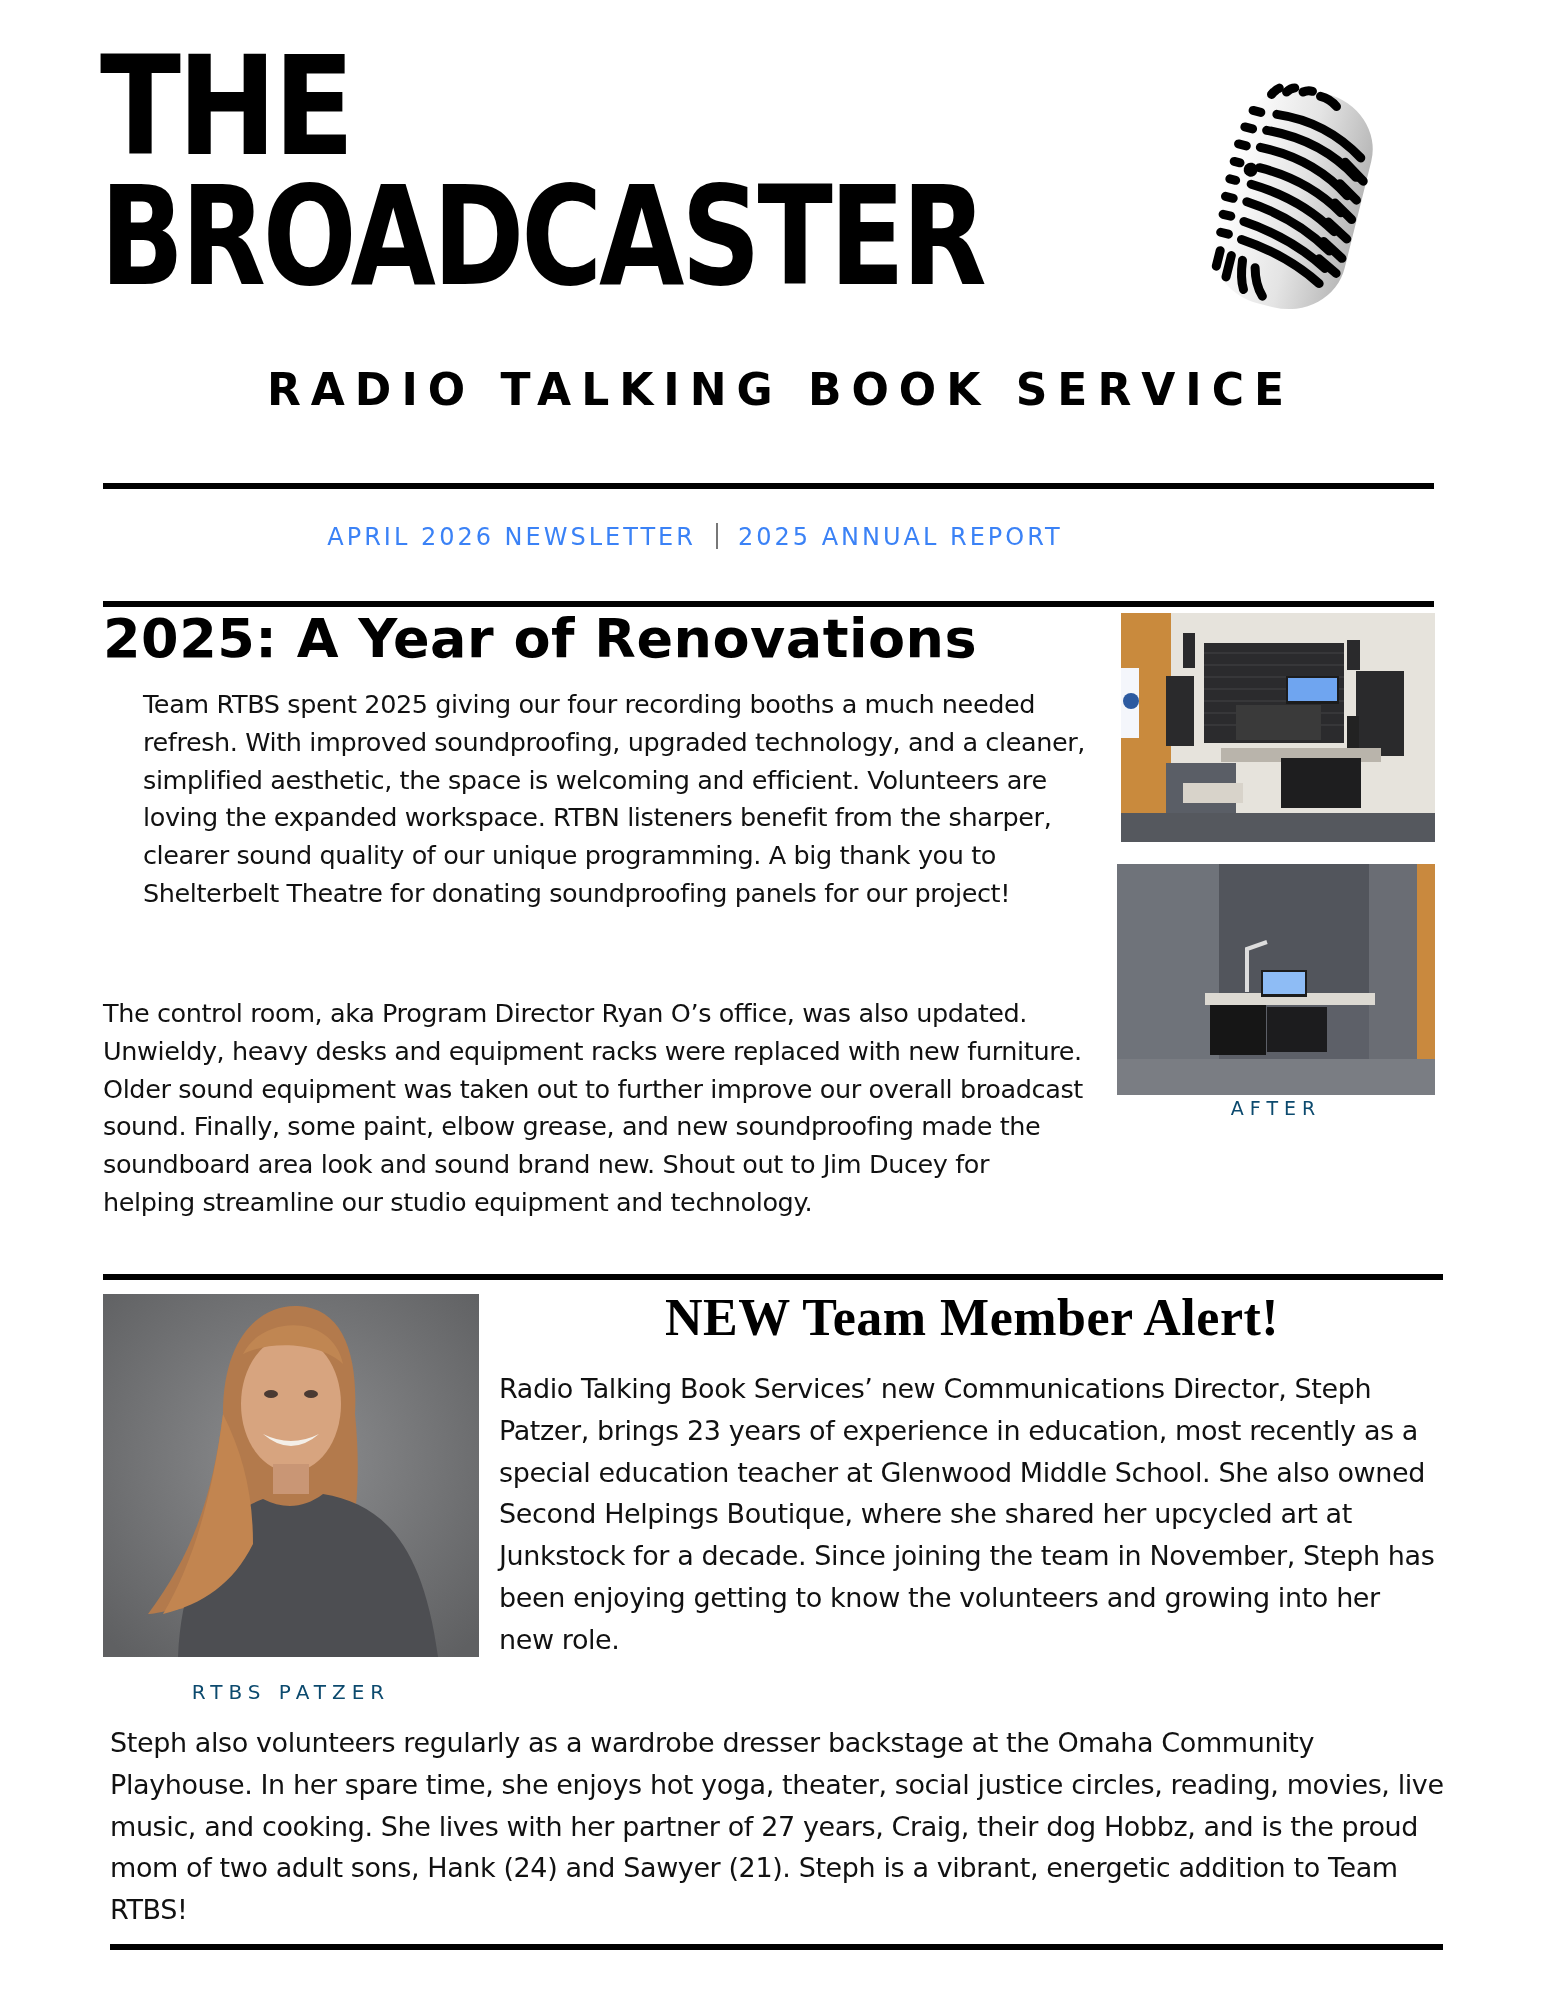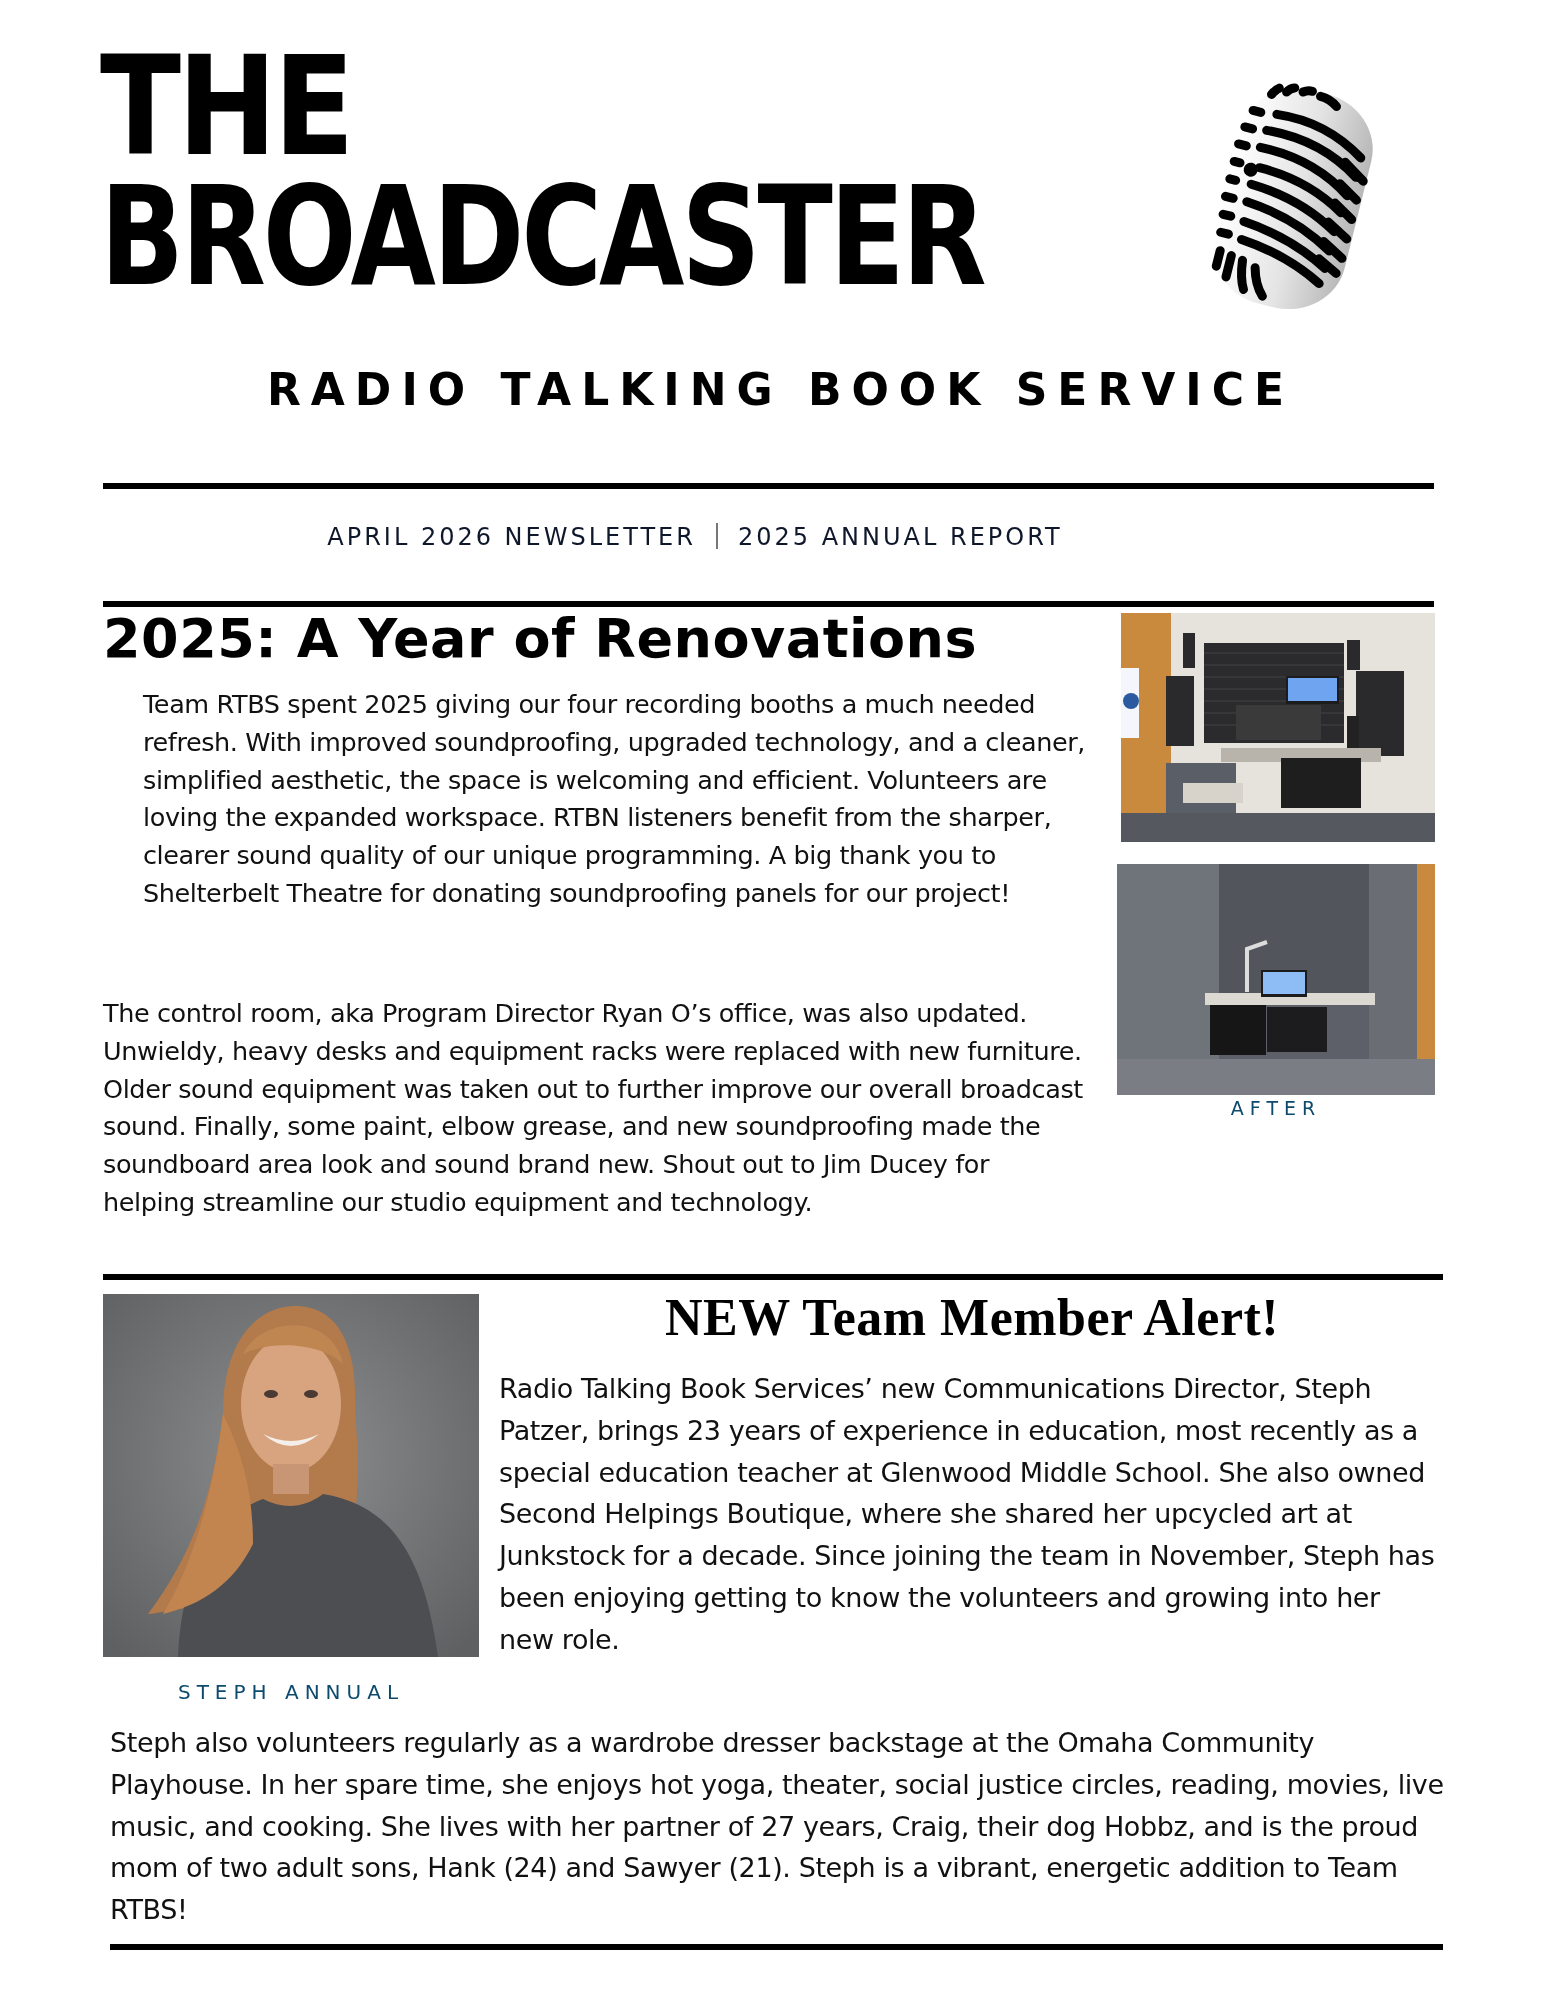--- a/index.html
+++ b/index.html
@@ -25,21 +25,21 @@
       font-family: "DejaVu Sans", sans-serif; font-weight: bold;
       font-size: 44px; letter-spacing: 10px; line-height: 1;
       padding-left: 16px;
     }
 
     .rule { position: absolute; background: #000; height: 6px; }
 
     .dateline {
       position: absolute; left: 0; width: 1390px; top: 523px; text-align: center;
       font-family: "DejaVu Sans", sans-serif; font-size: 24px; letter-spacing: 3px; line-height: 1;
-      color: #0f172a;
+      color: #3b82f6;
     }
     .dateline .sep { display: inline-block; width: 2px; height: 26px; background: #777; vertical-align: -4px; margin: 0 20px; }
 
     .headline {
       position: absolute; left: 103px; top: 612px;
       font-family: "DejaVu Sans", sans-serif; font-weight: bold; font-size: 54px; line-height: 1;
       letter-spacing: 0.5px; white-space: nowrap; text-align: center;
     }
 
     .body-text {
@@ -199,20 +199,20 @@
       <ellipse cx="188" cy="110" rx="50" ry="68" fill="#d7a47f"></ellipse>
       <path d="M140 60 C160 20 230 20 240 70 C220 50 170 45 140 60 Z" fill="#c08652"></path>
       <path d="M160 140 q28 14 56 0 q-28 24 -56 0 z" fill="#f4efe8"></path>
       <ellipse cx="168" cy="100" rx="7" ry="4" fill="#4a3a33"></ellipse>
       <ellipse cx="208" cy="100" rx="7" ry="4" fill="#4a3a33"></ellipse>
       <rect x="170" y="170" width="36" height="30" fill="#c99675"></rect>
       <path d="M75 363 C80 260 120 220 160 205 C180 215 200 215 220 200 C280 210 320 250 335 363 Z" fill="#4d4e52"></path>
       <path d="M120 120 C110 200 90 270 60 320 C100 310 130 290 150 250 C150 200 140 160 120 120 Z" fill="#c28550"></path>
     </svg>
   </div>
-  <div class="caption" style="left:103px; top:1682px; width:376px; font-size:20px;">STEPH ANNUAL</div>
+  <div class="caption" style="left:103px; top:1682px; width:376px; font-size:20px;">RTBS PATZER</div>
 
   <h2 class="alert-title">NEW Team Member Alert!</h2>
   <p class="body-text para3">Radio Talking Book Services’ new Communications Director, Steph Patzer, brings 23 years of experience in education, most recently as a special education teacher at Glenwood Middle School. She also owned Second Helpings Boutique, where she shared her upcycled art at Junkstock for a decade. Since joining the team in November, Steph has been enjoying getting to know the volunteers and growing into her new role.</p>
   <p class="body-text para4">Steph also volunteers regularly as a wardrobe dresser backstage at the Omaha Community Playhouse. In her spare time, she enjoys hot yoga, theater, social justice circles, reading, movies, live music, and cooking. She lives with her partner of 27 years, Craig, their dog Hobbz, and is the proud mom of two adult sons, Hank (24) and Sawyer (21).  Steph is a vibrant, energetic addition to Team RTBS!</p>
 </section>
 
 <div class="rule" style="left:110px; top:1944px; width:1333px;"></div>
 
 </body></html>

